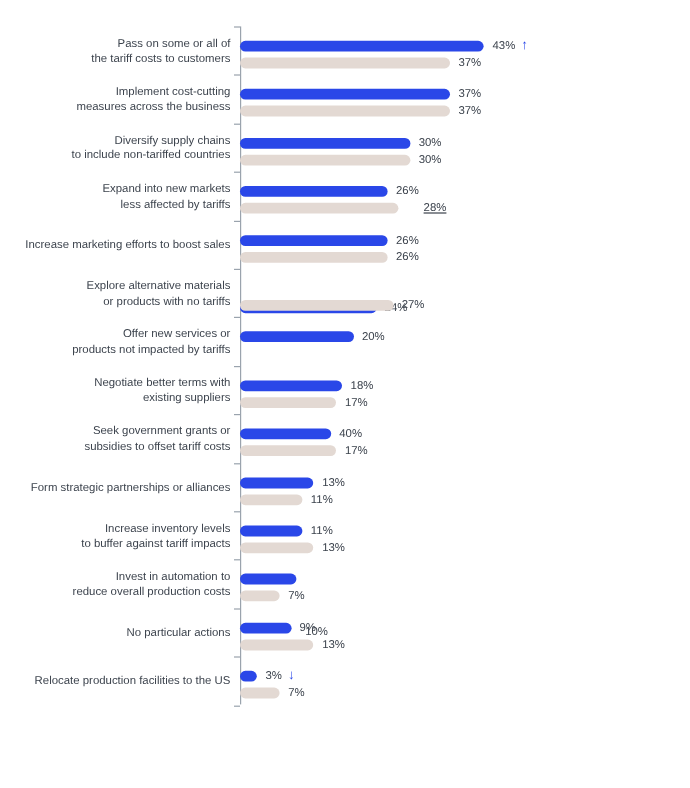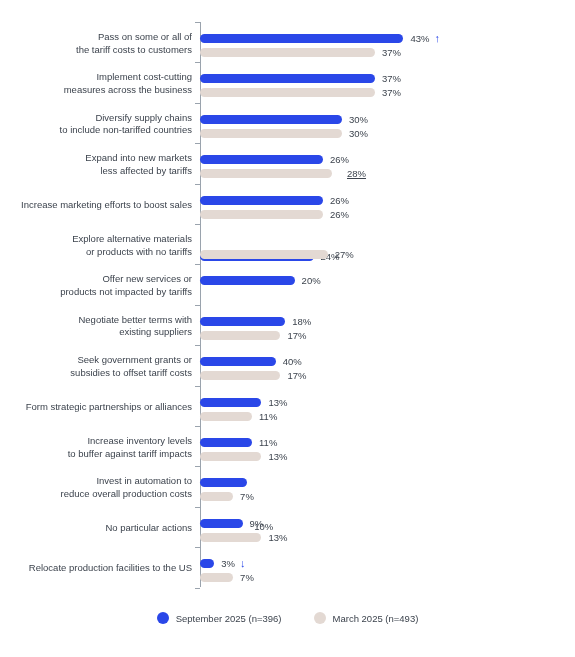--- a/index.html
+++ b/index.html
@@ -167,21 +167,21 @@
         </div>
         <div class="group" style="top: 155.2px;">
           <div class="cat-label" style="top: -3px;">Expand into new markets
 less affected by tariffs</div>
           <div class="bar-row" style="top: 0px; width: 202.98px;">
             <div class="bar s0" style="width: 122.98px;"></div>
             <span class="vlabel" style="left: 129.98px;">26%</span>
           </div>
           <div class="bar-row" style="top: 14px; width: 212.44px;">
             <div class="bar s1" style="width: 132.44px;"></div>
-            <span class="vlabel" style="left: 147px; text-decoration: underline;">28%</span>
+            <span class="vlabel" style="left: 153px; text-decoration: underline;">28%</span>
           </div>
         </div>
         <div class="group" style="top: 195.6px;">
           <div class="cat-label" style="top: 3px;">Increase marketing efforts to boost sales</div>
           <div class="bar-row" style="top: 0px; width: 202.98px;">
             <div class="bar s0" style="width: 122.98px;"></div>
             <span class="vlabel" style="left: 129.98px;">26%</span>
           </div>
           <div class="bar-row" style="top: 14px; width: 202.98px;">
             <div class="bar s1" style="width: 122.98px;"></div>
@@ -285,23 +285,13 @@
             <span class="vlabel" style="left: 21.19px;">3%<span class="arrow down">↓</span></span>
           </div>
           <div class="bar-row" style="top: 14px; width: 113.11px;">
             <div class="bar s1" style="width: 33.11px;"></div>
             <span class="vlabel" style="left: 40.11px;">7%</span>
           </div>
         </div>
       </div>
   </div>
 
-  <div class="legend">
-    <div class="legend-item">
-      <span class="legend-dot s0"></span>
-      <span class="legend-text">September 2025 (n=396)</span>
-    </div>
-    <div class="legend-item">
-      <span class="legend-dot s1"></span>
-      <span class="legend-text">March 2025 (n=493)</span>
-    </div>
-  </div>
 </div>
 
 </body></html>

